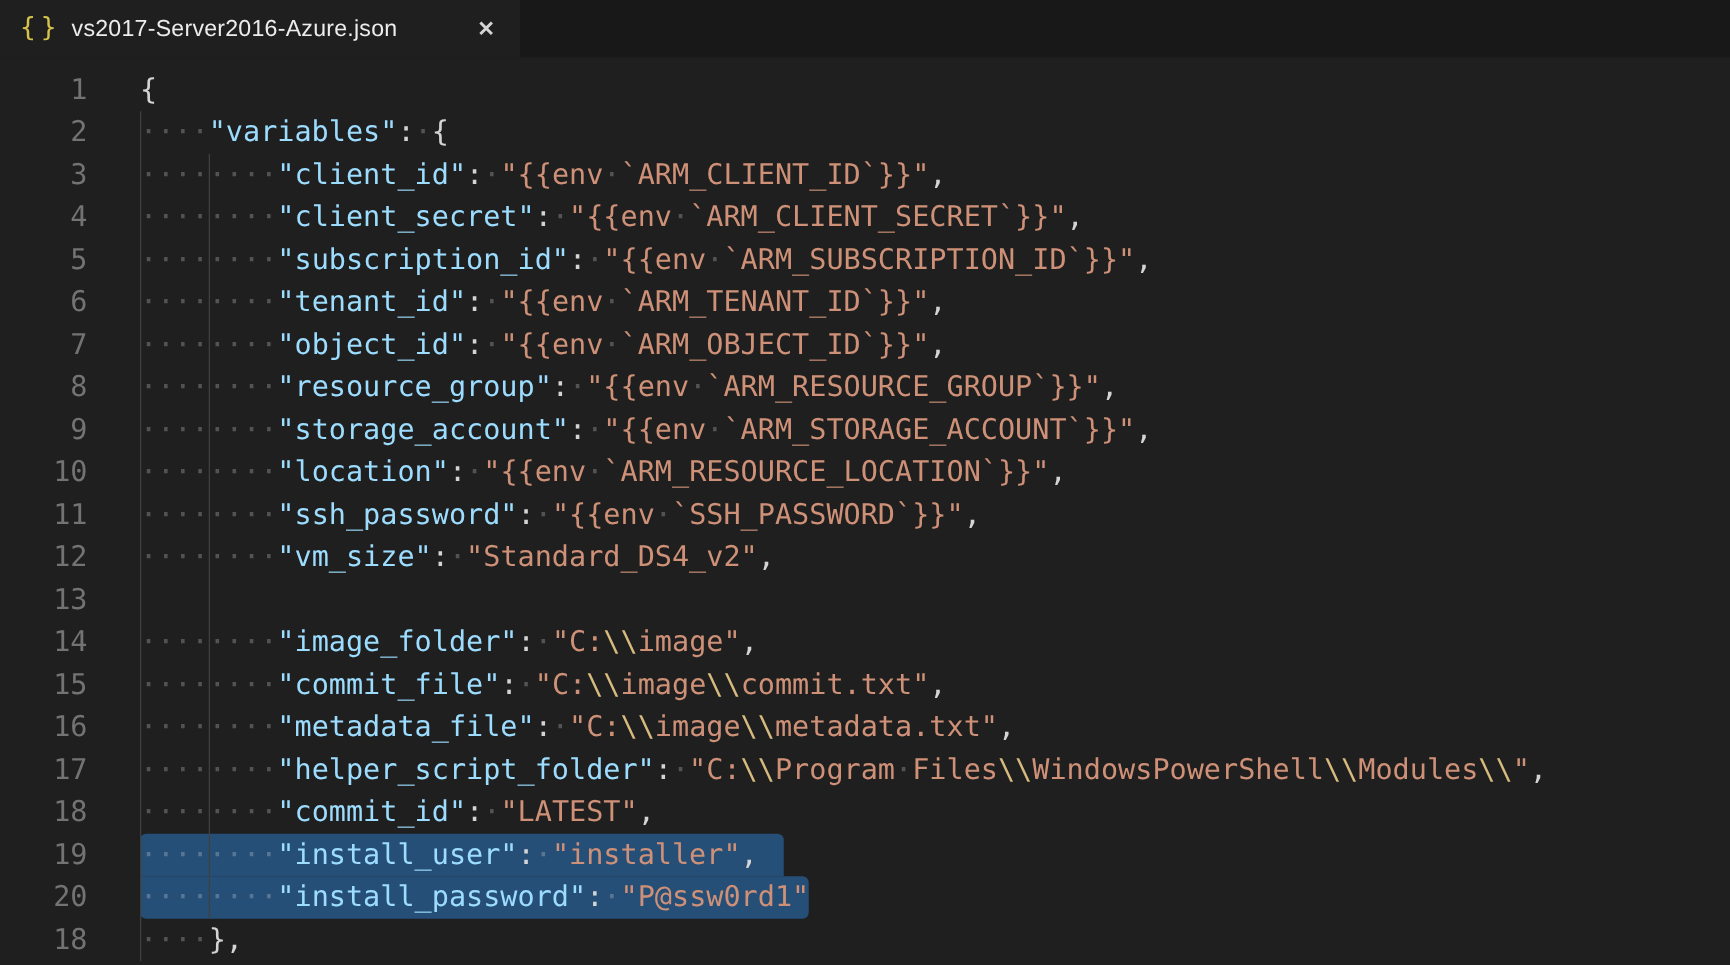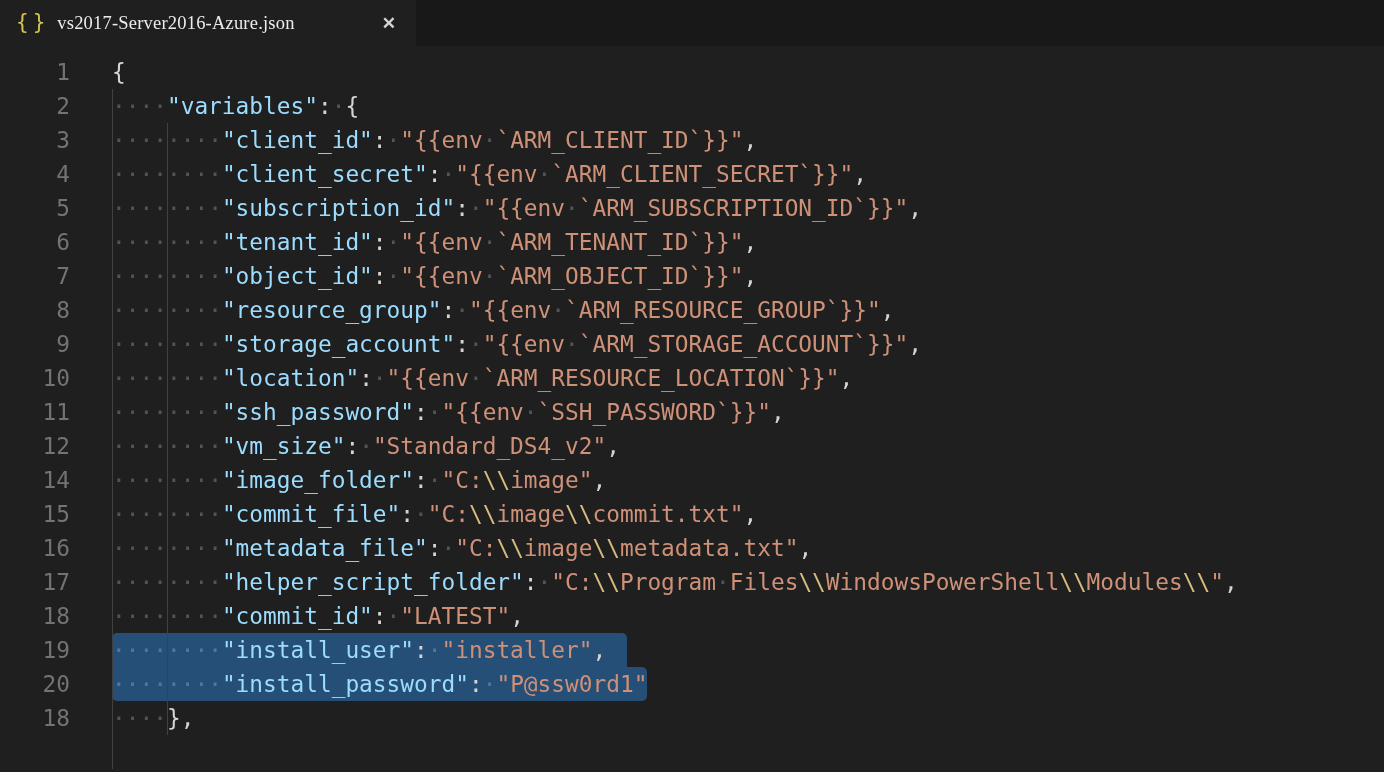--- a/index.html
+++ b/index.html
@@ -7,21 +7,21 @@
   .window { width:1384px; height:772px; display:flex; flex-direction:column;
             font-family:"Liberation Sans",sans-serif; }
 
   
   .tabbar { height:46px; flex:none; background:var(--tabbar-bg,#181818); display:flex; }
   .tab { height:46px; width:416px; background:var(--editor-bg,#1f1f1f);
          display:flex; align-items:center; padding:0 20px 0 16px; cursor:pointer; }
   .tab-icon { color:var(--tab-icon,#d6c34c); font-family:"DejaVu Sans Mono",monospace;
               font-size:21px; letter-spacing:4px; flex:none; transform:translateY(-1px); }
   .tab-title { color:var(--tab-title,#ececec); font-size:18.5px; margin-left:8px;
-               white-space:nowrap; letter-spacing:.2px;font-family:Liberation Serif, serif; }
+               white-space:nowrap; letter-spacing:.2px; }
   .tab-close { color:#d4d4d4; font-size:17px; font-weight:bold; margin-left:auto; cursor:pointer; }
 
   
   .editor { flex:1; position:relative; background:var(--editor-bg,#1f1f1f); overflow:hidden;
             font-family:"DejaVu Sans Mono",monospace; font-size:22.8px; cursor:text; }
   #lines { position:absolute; top:9px; left:0; right:0; }
   .line  { position:relative; height:34px; line-height:34px; white-space:pre; }
   .ln    { position:absolute; left:0; top:0; width:70px; text-align:right;
            color:var(--line-number,#737373); }
   .code  { position:absolute; left:112px; top:0; }
@@ -60,20 +60,21 @@
         <div class="line"><span class="ln">3</span><span class="code"><span class="ws">·</span><span class="ws">·</span><span class="ws">·</span><span class="ws">·</span><span class="ws">·</span><span class="ws">·</span><span class="ws">·</span><span class="ws">·</span><span class="tk-k">"client_id"</span><span class="tk-p">:</span><span class="ws">·</span><span class="tk-s">"{{env</span><span class="ws">·</span><span class="tk-s">`ARM_CLIENT_ID`}}"</span><span class="tk-p">,</span></span></div>
         <div class="line"><span class="ln">4</span><span class="code"><span class="ws">·</span><span class="ws">·</span><span class="ws">·</span><span class="ws">·</span><span class="ws">·</span><span class="ws">·</span><span class="ws">·</span><span class="ws">·</span><span class="tk-k">"client_secret"</span><span class="tk-p">:</span><span class="ws">·</span><span class="tk-s">"{{env</span><span class="ws">·</span><span class="tk-s">`ARM_CLIENT_SECRET`}}"</span><span class="tk-p">,</span></span></div>
         <div class="line"><span class="ln">5</span><span class="code"><span class="ws">·</span><span class="ws">·</span><span class="ws">·</span><span class="ws">·</span><span class="ws">·</span><span class="ws">·</span><span class="ws">·</span><span class="ws">·</span><span class="tk-k">"subscription_id"</span><span class="tk-p">:</span><span class="ws">·</span><span class="tk-s">"{{env</span><span class="ws">·</span><span class="tk-s">`ARM_SUBSCRIPTION_ID`}}"</span><span class="tk-p">,</span></span></div>
         <div class="line"><span class="ln">6</span><span class="code"><span class="ws">·</span><span class="ws">·</span><span class="ws">·</span><span class="ws">·</span><span class="ws">·</span><span class="ws">·</span><span class="ws">·</span><span class="ws">·</span><span class="tk-k">"tenant_id"</span><span class="tk-p">:</span><span class="ws">·</span><span class="tk-s">"{{env</span><span class="ws">·</span><span class="tk-s">`ARM_TENANT_ID`}}"</span><span class="tk-p">,</span></span></div>
         <div class="line"><span class="ln">7</span><span class="code"><span class="ws">·</span><span class="ws">·</span><span class="ws">·</span><span class="ws">·</span><span class="ws">·</span><span class="ws">·</span><span class="ws">·</span><span class="ws">·</span><span class="tk-k">"object_id"</span><span class="tk-p">:</span><span class="ws">·</span><span class="tk-s">"{{env</span><span class="ws">·</span><span class="tk-s">`ARM_OBJECT_ID`}}"</span><span class="tk-p">,</span></span></div>
         <div class="line"><span class="ln">8</span><span class="code"><span class="ws">·</span><span class="ws">·</span><span class="ws">·</span><span class="ws">·</span><span class="ws">·</span><span class="ws">·</span><span class="ws">·</span><span class="ws">·</span><span class="tk-k">"resource_group"</span><span class="tk-p">:</span><span class="ws">·</span><span class="tk-s">"{{env</span><span class="ws">·</span><span class="tk-s">`ARM_RESOURCE_GROUP`}}"</span><span class="tk-p">,</span></span></div>
         <div class="line"><span class="ln">9</span><span class="code"><span class="ws">·</span><span class="ws">·</span><span class="ws">·</span><span class="ws">·</span><span class="ws">·</span><span class="ws">·</span><span class="ws">·</span><span class="ws">·</span><span class="tk-k">"storage_account"</span><span class="tk-p">:</span><span class="ws">·</span><span class="tk-s">"{{env</span><span class="ws">·</span><span class="tk-s">`ARM_STORAGE_ACCOUNT`}}"</span><span class="tk-p">,</span></span></div>
         <div class="line"><span class="ln">10</span><span class="code"><span class="ws">·</span><span class="ws">·</span><span class="ws">·</span><span class="ws">·</span><span class="ws">·</span><span class="ws">·</span><span class="ws">·</span><span class="ws">·</span><span class="tk-k">"location"</span><span class="tk-p">:</span><span class="ws">·</span><span class="tk-s">"{{env</span><span class="ws">·</span><span class="tk-s">`ARM_RESOURCE_LOCATION`}}"</span><span class="tk-p">,</span></span></div>
         <div class="line"><span class="ln">11</span><span class="code"><span class="ws">·</span><span class="ws">·</span><span class="ws">·</span><span class="ws">·</span><span class="ws">·</span><span class="ws">·</span><span class="ws">·</span><span class="ws">·</span><span class="tk-k">"ssh_password"</span><span class="tk-p">:</span><span class="ws">·</span><span class="tk-s">"{{env</span><span class="ws">·</span><span class="tk-s">`SSH_PASSWORD`}}"</span><span class="tk-p">,</span></span></div>
         <div class="line"><span class="ln">12</span><span class="code"><span class="ws">·</span><span class="ws">·</span><span class="ws">·</span><span class="ws">·</span><span class="ws">·</span><span class="ws">·</span><span class="ws">·</span><span class="ws">·</span><span class="tk-k">"vm_size"</span><span class="tk-p">:</span><span class="ws">·</span><span class="tk-s">"Standard_DS4_v2"</span><span class="tk-p">,</span></span></div>
+        <div class="line"><span class="ln">13</span><span class="code"></span></div>
         <div class="line"><span class="ln">14</span><span class="code"><span class="ws">·</span><span class="ws">·</span><span class="ws">·</span><span class="ws">·</span><span class="ws">·</span><span class="ws">·</span><span class="ws">·</span><span class="ws">·</span><span class="tk-k">"image_folder"</span><span class="tk-p">:</span><span class="ws">·</span><span class="tk-s">"C:</span><span class="tk-e">\\</span><span class="tk-s">image"</span><span class="tk-p">,</span></span></div>
         <div class="line"><span class="ln">15</span><span class="code"><span class="ws">·</span><span class="ws">·</span><span class="ws">·</span><span class="ws">·</span><span class="ws">·</span><span class="ws">·</span><span class="ws">·</span><span class="ws">·</span><span class="tk-k">"commit_file"</span><span class="tk-p">:</span><span class="ws">·</span><span class="tk-s">"C:</span><span class="tk-e">\\</span><span class="tk-s">image</span><span class="tk-e">\\</span><span class="tk-s">commit.txt"</span><span class="tk-p">,</span></span></div>
         <div class="line"><span class="ln">16</span><span class="code"><span class="ws">·</span><span class="ws">·</span><span class="ws">·</span><span class="ws">·</span><span class="ws">·</span><span class="ws">·</span><span class="ws">·</span><span class="ws">·</span><span class="tk-k">"metadata_file"</span><span class="tk-p">:</span><span class="ws">·</span><span class="tk-s">"C:</span><span class="tk-e">\\</span><span class="tk-s">image</span><span class="tk-e">\\</span><span class="tk-s">metadata.txt"</span><span class="tk-p">,</span></span></div>
         <div class="line"><span class="ln">17</span><span class="code"><span class="ws">·</span><span class="ws">·</span><span class="ws">·</span><span class="ws">·</span><span class="ws">·</span><span class="ws">·</span><span class="ws">·</span><span class="ws">·</span><span class="tk-k">"helper_script_folder"</span><span class="tk-p">:</span><span class="ws">·</span><span class="tk-s">"C:</span><span class="tk-e">\\</span><span class="tk-s">Program</span><span class="ws">·</span><span class="tk-s">Files</span><span class="tk-e">\\</span><span class="tk-s">WindowsPowerShell</span><span class="tk-e">\\</span><span class="tk-s">Modules</span><span class="tk-e">\\</span><span class="tk-s">"</span><span class="tk-p">,</span></span></div>
         <div class="line"><span class="ln">18</span><span class="code"><span class="ws">·</span><span class="ws">·</span><span class="ws">·</span><span class="ws">·</span><span class="ws">·</span><span class="ws">·</span><span class="ws">·</span><span class="ws">·</span><span class="tk-k">"commit_id"</span><span class="tk-p">:</span><span class="ws">·</span><span class="tk-s">"LATEST"</span><span class="tk-p">,</span></span></div>
         <div class="line"><span class="ln">19</span><span class="code"><span class="sel sel-first"><span class="ws">·</span><span class="ws">·</span><span class="ws">·</span><span class="ws">·</span><span class="ws">·</span><span class="ws">·</span><span class="ws">·</span><span class="ws">·</span><span class="tk-k">"install_user"</span><span class="tk-p">:</span><span class="ws">·</span><span class="tk-s">"installer"</span><span class="tk-p">,</span></span></span></div>
         <div class="line"><span class="ln">20</span><span class="code"><span class="sel sel-last"><span class="ws">·</span><span class="ws">·</span><span class="ws">·</span><span class="ws">·</span><span class="ws">·</span><span class="ws">·</span><span class="ws">·</span><span class="ws">·</span><span class="tk-k">"install_password"</span><span class="tk-p">:</span><span class="ws">·</span><span class="tk-s">"P@ssw0rd1"</span></span></span></div>
         <div class="line"><span class="ln">18</span><span class="code"><span class="ws">·</span><span class="ws">·</span><span class="ws">·</span><span class="ws">·</span><span class="tk-p">},</span></span></div>
       </div>
     <div class="guide g0"></div>

